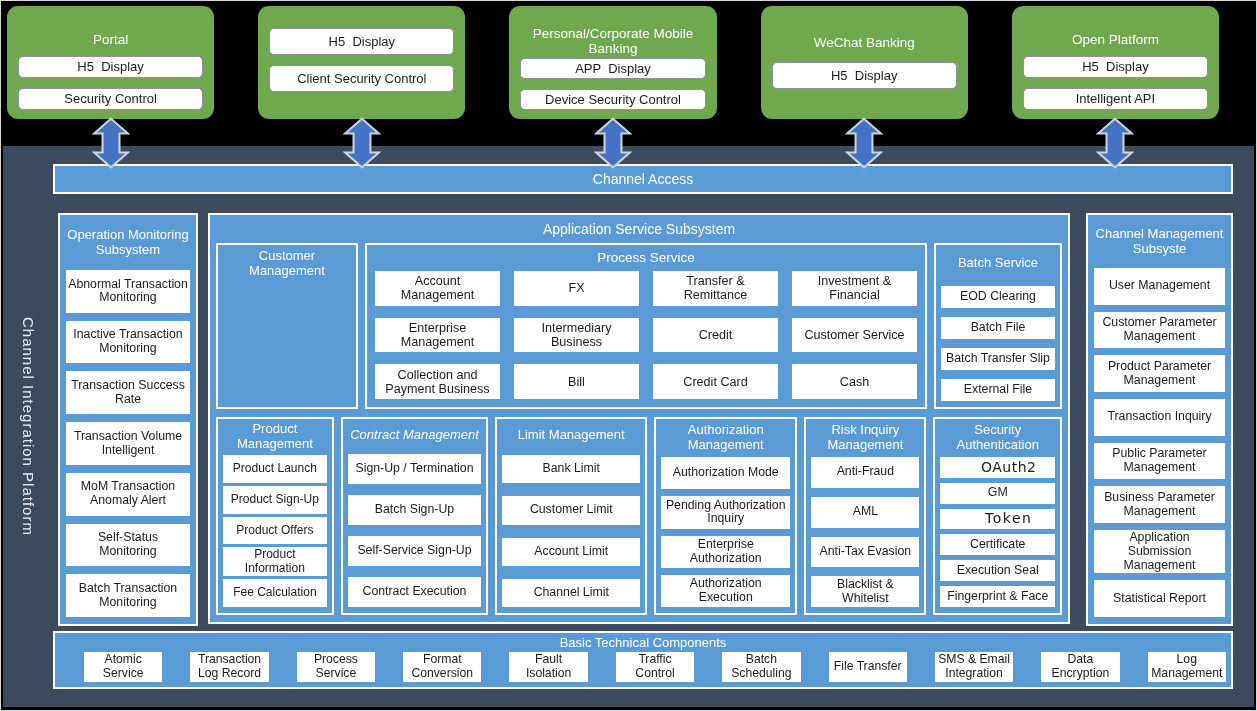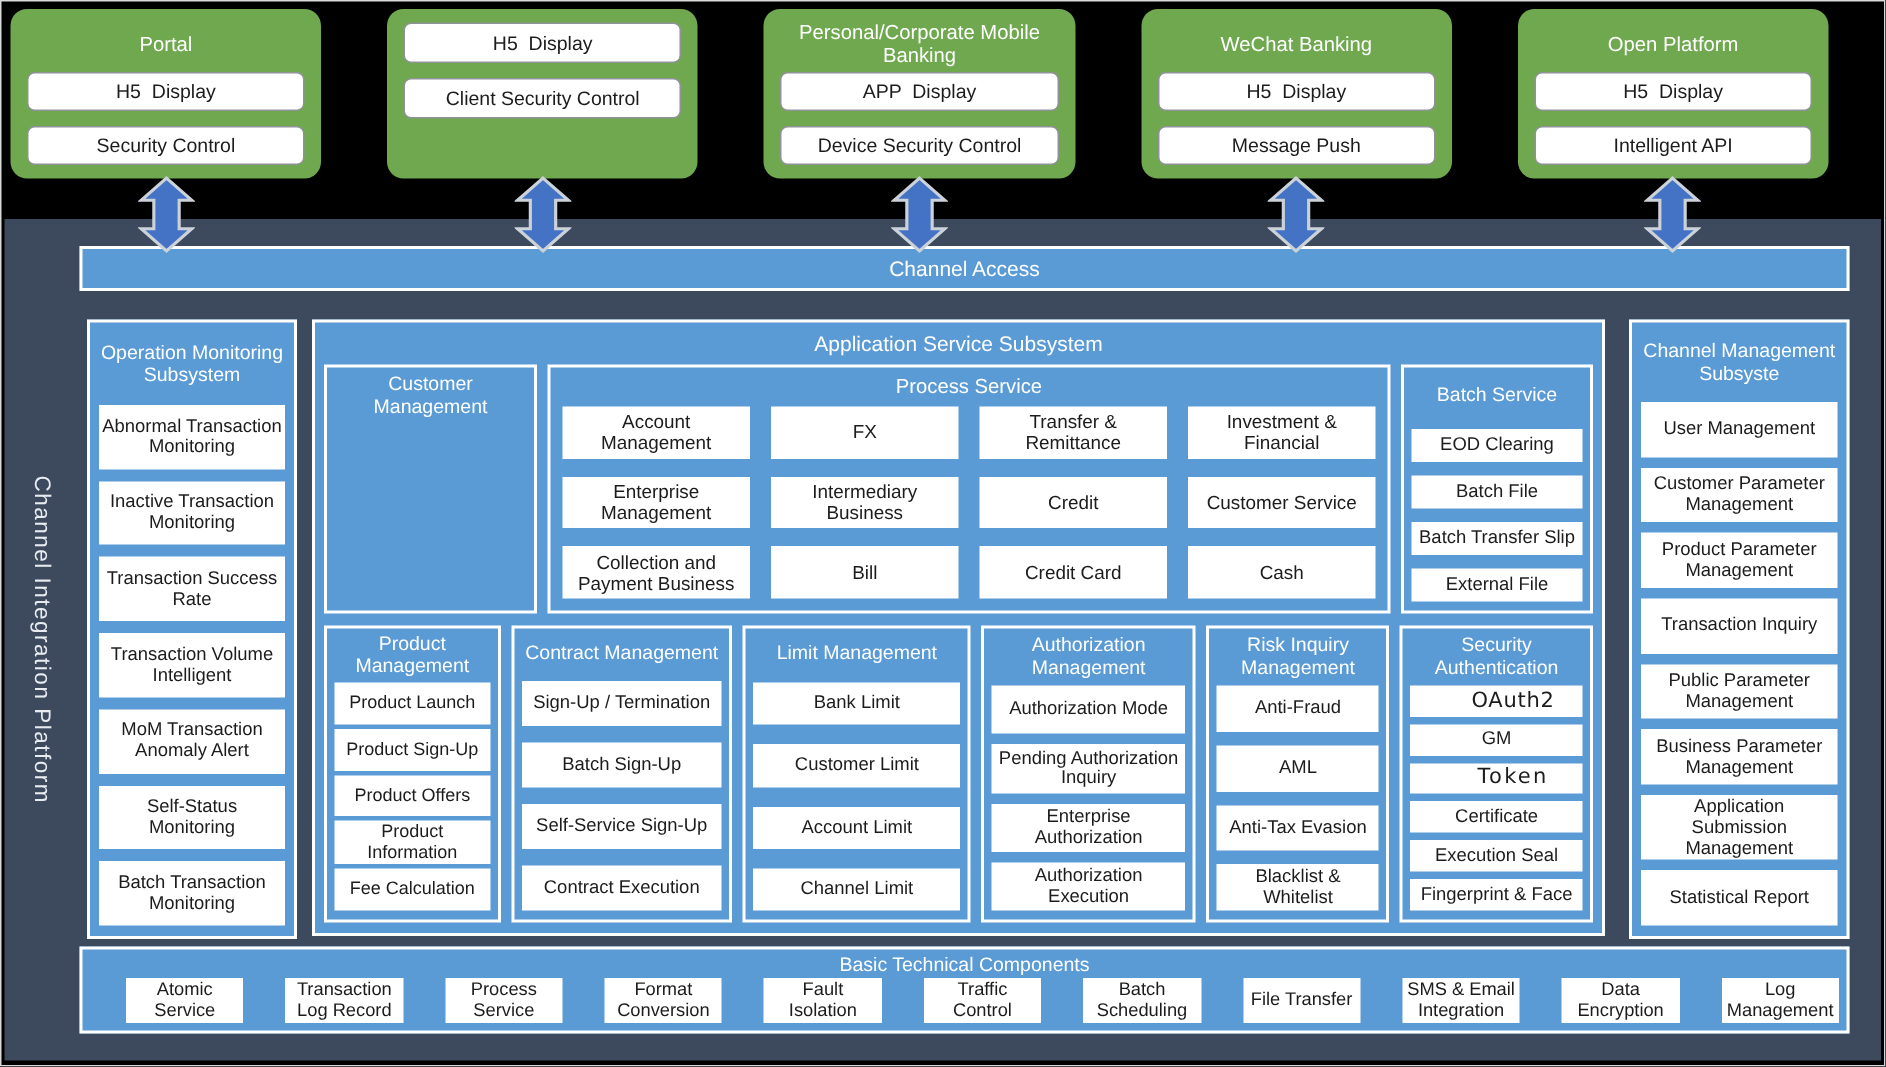--- a/index.html
+++ b/index.html
@@ -3,21 +3,21 @@
 <meta charset="utf-8">
 <style>
   * { margin:0; padding:0; box-sizing:border-box; }
   html,body { background:#111; }
   body { font-family:"Liberation Sans", sans-serif; }
   .canvas { position:relative; width:1257px; height:711px; background:#000; overflow:hidden; border:1px solid #d9d9d9; }
   .platform { position:absolute; left:2px; right:2px; top:145px; bottom:3px; background:#3d4a5e; }
 
   
   .channels-row { position:absolute; left:6px; top:5px; width:1212px; height:113px; display:flex; gap:44px; z-index:3; }
-  .gbox { flex:1; background:#6fa84f; border-radius:11px; padding:7px 11px 9px; display:flex; flex-direction:column; }
+  .gbox { flex:1; background:#6fa84f; border-radius:11px; padding:20px 11px 9px; display:flex; flex-direction:column; }
   .gtitle { height:34px; display:flex; align-items:center; justify-content:center; color:#fff; font-size:13.5px; text-align:center; line-height:1.12; }
   .gitem { height:27px; margin-top:2px; background:#fff; border:1px solid #8f9296; border-radius:5px; color:#1c1c1c; font-size:13px; display:flex; align-items:center; justify-content:center; white-space:pre-wrap; }
   .gitem + .gitem { margin-top:10px; }
 
   
   .arrow { position:absolute; top:116px; width:38px; height:52px; z-index:4; }
 
   
   .left-label { position:absolute; left:2px; top:145px; bottom:3px; width:50px; display:flex; align-items:center; justify-content:center; z-index:2; }
   .left-label span { writing-mode:vertical-rl; color:#e8ecf1; font-size:15px; letter-spacing:1px; }
@@ -52,21 +52,21 @@
   .ps-title { height:26px; font-size:13.5px; }
   .ps-grid { flex:1; display:grid; grid-template-columns:repeat(4,1fr); grid-template-rows:repeat(3,1fr); column-gap:14px; row-gap:12px; }
   .ps-grid .witem { font-size:12.6px; }
   .bs-col { width:128px; }
   .bs-col .wtitle { min-height:30px; }
   .bs-col .items { gap:9px; margin-top:8px; }
 
   .pm-col { flex:115; }
   .pm-col .items { gap:3px; }
   .ctm-col { flex:148; }
-  .ctm-col .wtitle { min-height:26px; }
+  .ctm-col .wtitle { min-height:26px;font-style:italic; }
   .ctm-col .items { gap:11px; margin-top:6px; }
   .lm-col { flex:153; }
   .lm-col .wtitle { min-height:26px; }
   .lm-col .items { gap:13px; margin-top:7px; }
   .am-col { flex:143; }
   .am-col .wtitle { min-height:32px; }
   .am-col .items { gap:7px; }
   .rc-col { flex:120; }
   .rc-col .wtitle { min-height:32px; }
   .rc-col .items { gap:9px; }
@@ -105,21 +105,20 @@
       <div class="gitem">Client Security Control</div>
     </div>
     <div class="gbox">
       <div class="gtitle">Personal/Corporate Mobile Banking</div>
       <div class="gitem">APP  Display</div>
       <div class="gitem">Device Security Control</div>
     </div>
     <div class="gbox">
       <div class="gtitle">WeChat Banking</div>
       <div class="gitem">H5  Display</div>
-      <div class="gitem">Message Push</div>
     </div>
     <div class="gbox">
       <div class="gtitle">Open Platform</div>
       <div class="gitem">H5  Display</div>
       <div class="gitem">Intelligent API</div>
     </div>
   </div>
 
   <svg class="arrow" style="left:91px" viewBox="0 0 36 48">
       <path d="M18 1 L34 15 L26 15 L26 33 L34 33 L18 47 L2 33 L10 33 L10 15 L2 15 Z" fill="#4472c4" stroke="#ccd2d9" stroke-width="2"></path>

